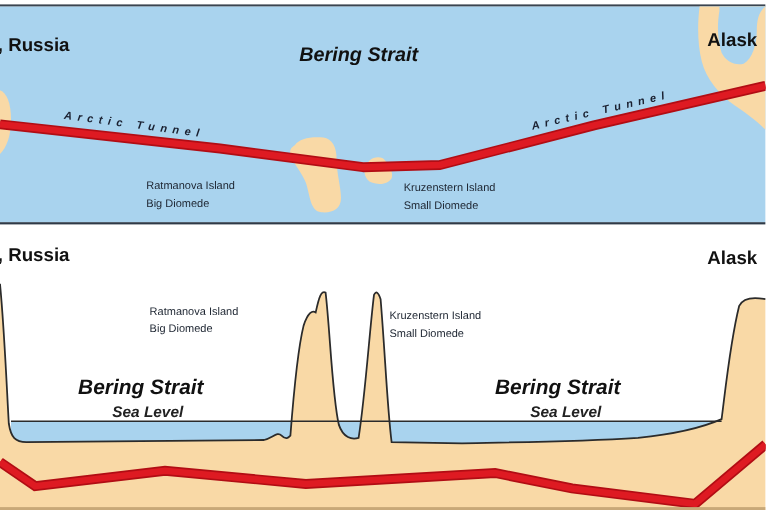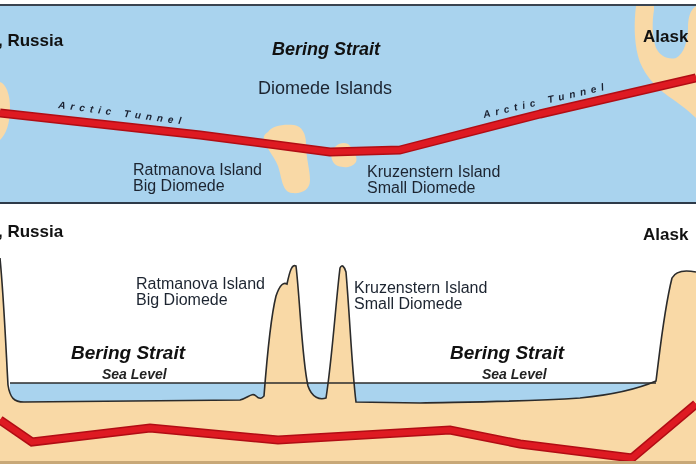--- a/index.html
+++ b/index.html
@@ -5,21 +5,21 @@
   html, body { margin: 0; padding: 0; background: #ffffff; }
   body { width: 696px; height: 464px; overflow: hidden; position: relative; font-family: "Liberation Sans", sans-serif; }
   .diagram { position: absolute; left: 0; top: 0; width: 696px; height: 464px; }
   svg { position: absolute; left: 0; top: 0; }
   .lbl { position: absolute; white-space: nowrap; color: #1a1a1a; font-family: "Liberation Sans", sans-serif; line-height: 1; }
   .country { font-size: 17px; font-weight: bold; color: #111; }
   .strait { font-size: 18px; font-weight: bold; font-style: italic; color: #111; }
   .strait-bottom { font-size: 19px; font-weight: bold; font-style: italic; color: #111; }
   .sealevel { font-size: 14px; font-weight: bold; font-style: italic; color: #222; }
   .islands-title { font-size: 18px; color: #1c2430; }
-  .island { font-size: 16px; color: #1c2430; line-height: 16px; }
+  .island { font-size: 10px; color: #1c2430; line-height: 16px; }
 </style>
 </head>
 <body>
 
 <div class="diagram">
 
   <svg width="696" height="464" viewBox="0 0 696 464">
 
     <rect x="0" y="0" width="696" height="5" fill="#ffffff"></rect>
     <rect x="0" y="4" width="696" height="2" fill="#3a4450"></rect>
@@ -53,21 +53,20 @@
 
     <rect x="0" y="461" width="696" height="3" fill="#c8a878"></rect>
 
     <text x="58" y="108" transform="rotate(7.5 58 108)" font-family="Liberation Sans, sans-serif" font-size="10" font-weight="bold" font-style="italic" letter-spacing="5" fill="#1a2030">Arctic Tunnel</text>
     <text x="484" y="118" transform="rotate(-13 484 118)" font-family="Liberation Sans, sans-serif" font-size="10" font-weight="bold" font-style="italic" letter-spacing="5" fill="#1a2030">Arctic Tunnel</text>
   </svg>
 
   <div class="lbl country" style="left:-2px; top:32px;">, Russia</div>
   <div class="lbl country" style="left:643px; top:28px;">Alask</div>
   <div class="lbl strait" style="left:272px; top:40px;">Bering Strait</div>
-  <div class="lbl islands-title" style="left:258px; top:79px;">Diomede Islands</div>
 
   <div class="lbl island" style="left:133px; top:162px;">
     <div>Ratmanova Island</div>
     <div>Big Diomede</div>
   </div>
   <div class="lbl island" style="left:367px; top:164px;">
     <div>Kruzenstern Island</div>
     <div>Small Diomede</div>
   </div>
 

